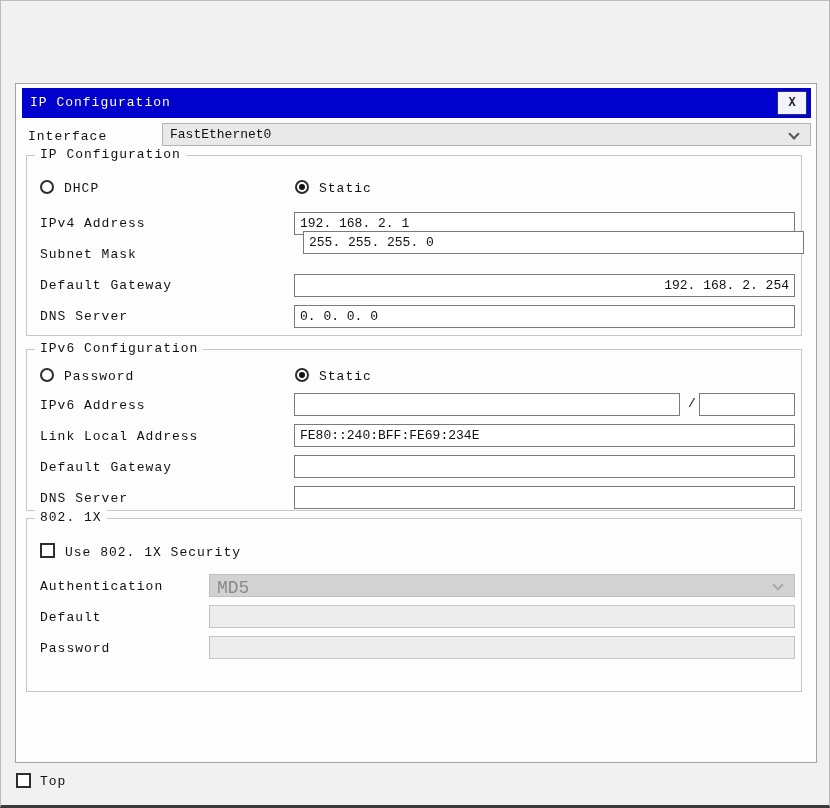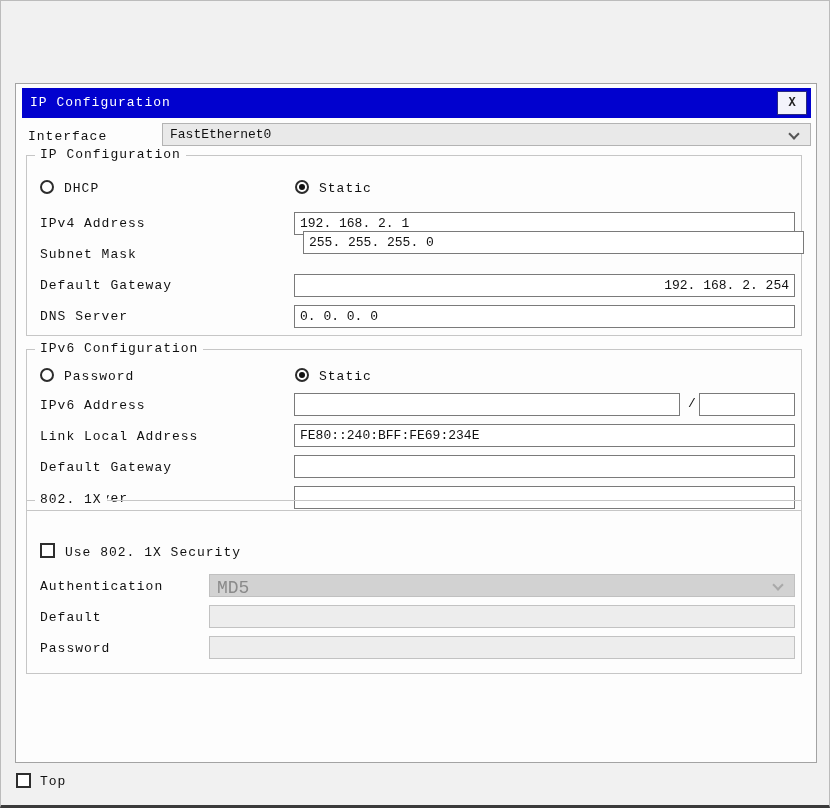--- a/index.html
+++ b/index.html
@@ -32,21 +32,21 @@
   #iface-label { position:absolute; left:12px; top:45px; font-size:13px; letter-spacing:1px; }
   #iface-combo { position:absolute; left:146px; top:39px; width:649px; height:23px; background:#e9e9e9; border:1px solid #b3b3b3; cursor:pointer; }
   #iface-value { position:absolute; left:7px; top:3px; font-size:13px; }
   .chev { position:absolute; right:12px; top:6px; width:8px; height:8px; border-right:2px solid #555; border-bottom:2px solid #555; transform:rotate(45deg); }
   .chev.dim { border-color:#a9a9a9; }
   
   .group { position:absolute; left:10px; width:776px; border:1px solid #c6c6c6; }
   .group-legend { position:absolute; top:-9px; left:8px; background:#fdfdfd; padding:0 5px; font-size:13px; letter-spacing:1px; }
   #group-ip   { top:71px;  height:181px; }
   #group-ipv6 { top:265px; height:162px; }
-  #group-8021x{ top:416px; height:174px; }
+  #group-8021x{ top:434px; height:174px; }
   .lbl { position:absolute; font-size:13px; letter-spacing:1px; white-space:nowrap; }
   .field { position:absolute; height:23px; background:#ffffff; border:1px solid #7a7a7a; font-family:"Liberation Mono","DejaVu Sans Mono",monospace; font-size:13px; color:#111; padding:0 5px; }
   .field.off { background:#ededed; border-color:#c2c2c2; }
   .radio { position:absolute; width:14px; height:14px; border:2px solid #2c2c2c; border-radius:50%; background:#fff; cursor:pointer; }
   .radio.checked::after { content:""; position:absolute; left:2px; top:2px; width:6px; height:6px; border-radius:50%; background:#111; }
   .checkbox { position:absolute; width:15px; height:15px; border:2px solid #2e2e2e; background:#fff; cursor:pointer; }
   .combo-disabled { position:absolute; background:#d2d2d2; border:1px solid #c0c0c0; height:23px; }
   .combo-disabled .val { position:absolute; left:7px; top:3px; font-size:18px; color:#8a8a8a; }
   
   #footer-check { left:15px; top:772px; }

